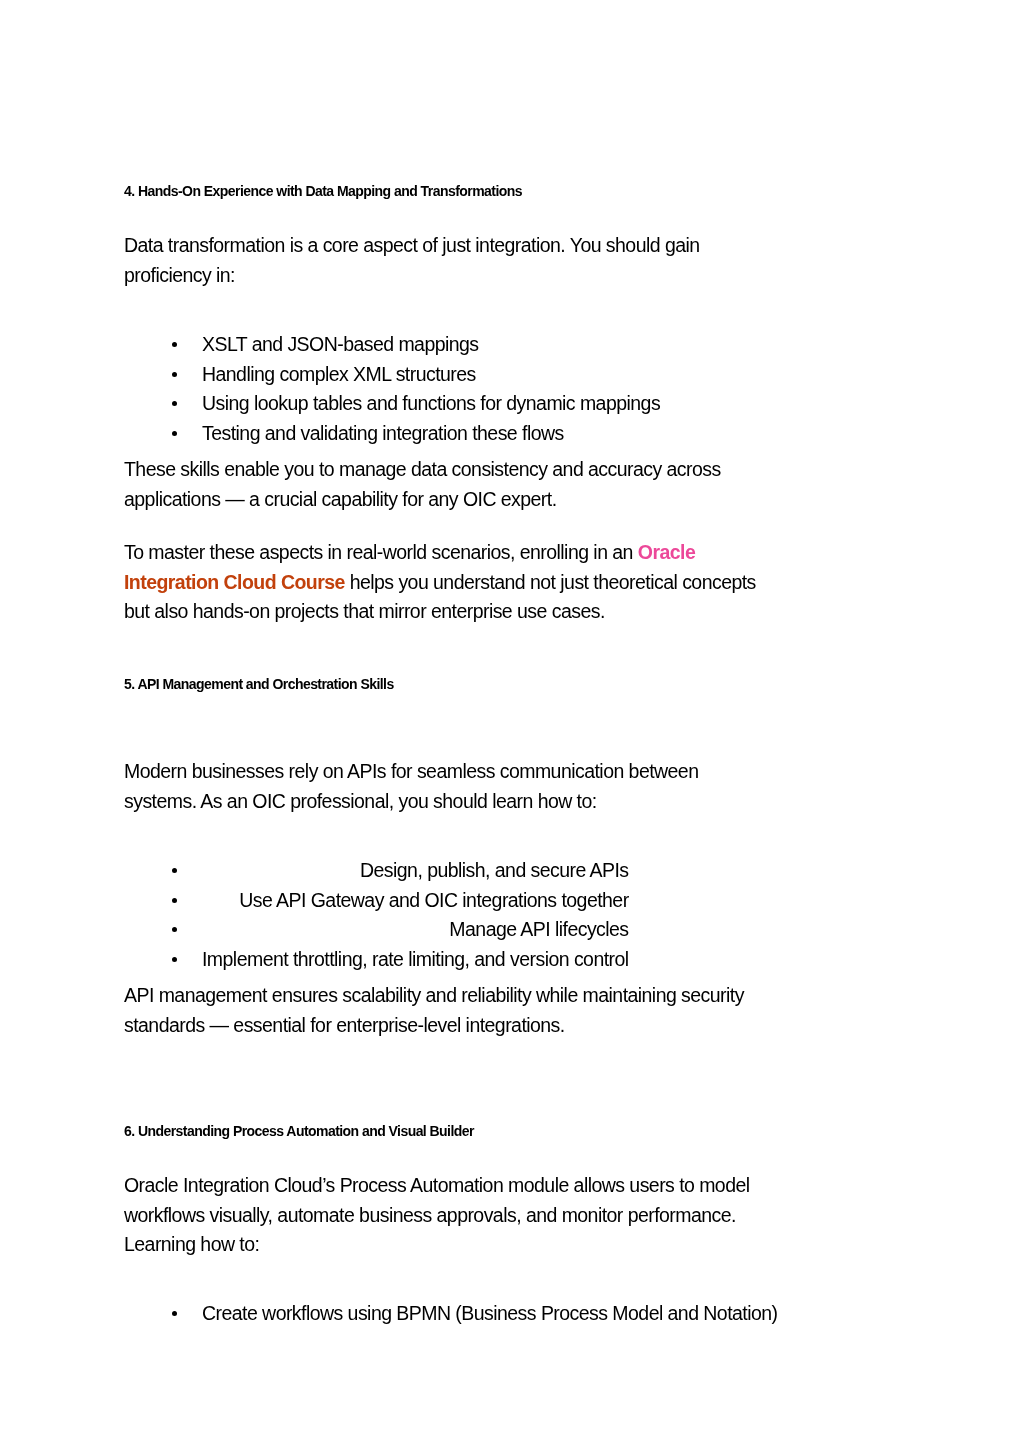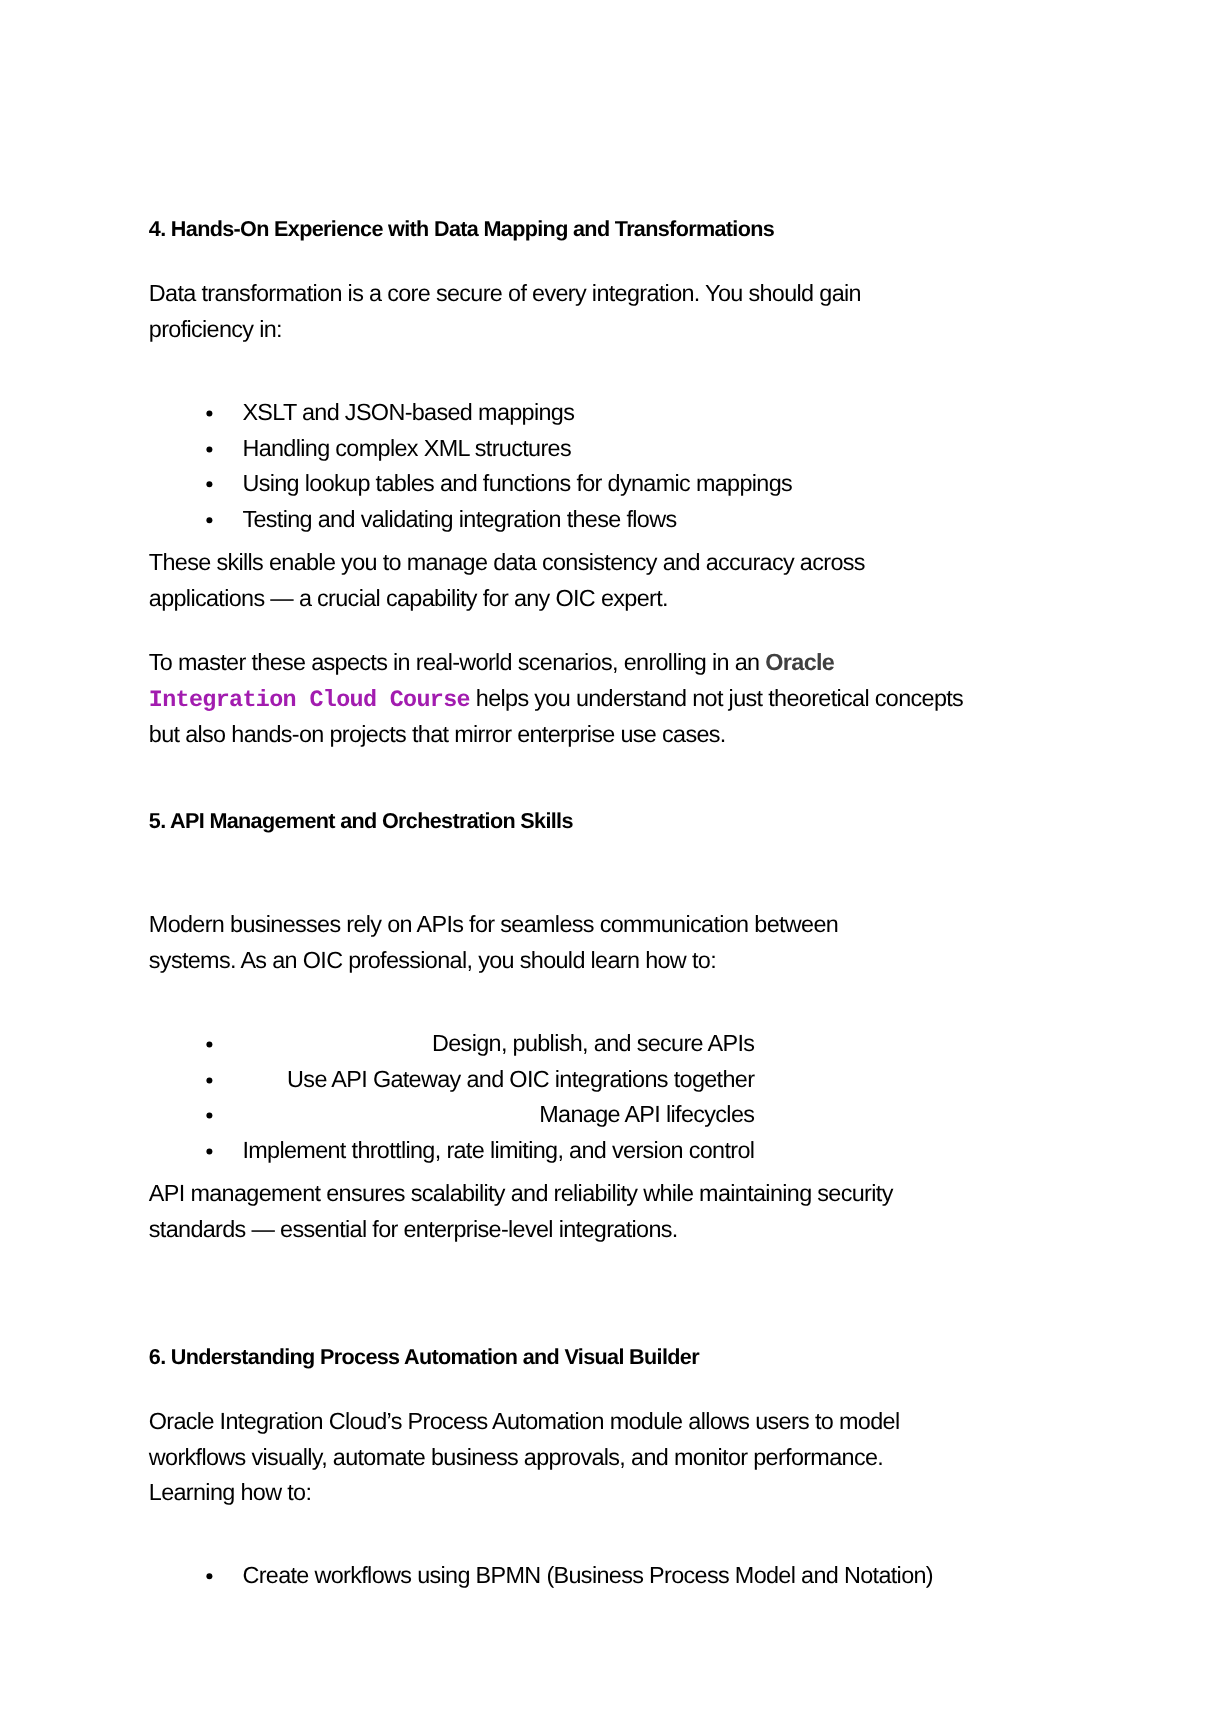--- a/index.html
+++ b/index.html
@@ -18,21 +18,21 @@
     .page {
       position: absolute;
       left: 124px;
       top: 0;
       width: 780px;
     }
     .heading {
       position: absolute;
       left: 0;
       font-weight: bold;
-      font-size: 18px;
+      font-size: 14px;
       letter-spacing: -0.55px;
       line-height: 29px;
       white-space: nowrap;
       margin: 0;
     }
     .para {
       position: absolute;
       left: 0;
       width: 780px;
       font-size: 19.5px;
@@ -75,39 +75,39 @@
     }
   </style>
 </head>
 <body style="color: rgb(0, 0, 0); background: rgb(255, 255, 255);">
 
 <div class="page">
 
   <h2 class="heading" style="top:177px;">4. Hands-On Experience with Data Mapping and Transformations</h2>
 
   <p class="para" style="top:231px;">
-    <span class="line">Data transformation is a core secure of every integration. You should gain</span>
+    <span class="line">Data transformation is a core aspect of just integration. You should gain</span>
     <span class="line">proficiency in:</span>
   </p>
 
   <ul class="bullets" style="top:314px;">
     <li><span class="bullet-dot"></span><span>XSLT and JSON-based mappings</span></li>
     <li><span class="bullet-dot"></span><span>Handling complex XML structures</span></li>
     <li><span class="bullet-dot"></span><span>Using lookup tables and functions for dynamic mappings</span></li>
     <li><span class="bullet-dot"></span><span>Testing and validating integration these flows</span></li>
   </ul>
 
   <p class="para" style="top:455px;">
     <span class="line">These skills enable you to manage data consistency and accuracy across</span>
     <span class="line">applications — a crucial capability for any OIC expert.</span>
   </p>
 
   <p class="para" style="top:538px;">
-    <span class="line"><span>To master these aspects in real-world scenarios, enrolling in an </span><a class="link course-link" style="color: #404040;">Oracle</a></span>
-    <span class="line"><a class="link course-link" style="color: #a21caf; font-family: Liberation Mono, monospace;">Integration Cloud Course</a><span> helps you understand not just theoretical concepts</span></span>
+    <span class="line"><span>To master these aspects in real-world scenarios, enrolling in an </span><a class="link course-link" style="color: #ec4899;">Oracle</a></span>
+    <span class="line"><a class="link course-link" style="color: #c2410c;">Integration Cloud Course</a><span> helps you understand not just theoretical concepts</span></span>
     <span class="line">but also hands-on projects that mirror enterprise use cases.</span>
   </p>
 
   <h2 class="heading" style="top:670px;">5. API Management and Orchestration Skills</h2>
 
   <p class="para" style="top:757px;">
     <span class="line">Modern businesses rely on APIs for seamless communication between</span>
     <span class="line">systems. As an OIC professional, you should learn how to:</span>
   </p>
 

